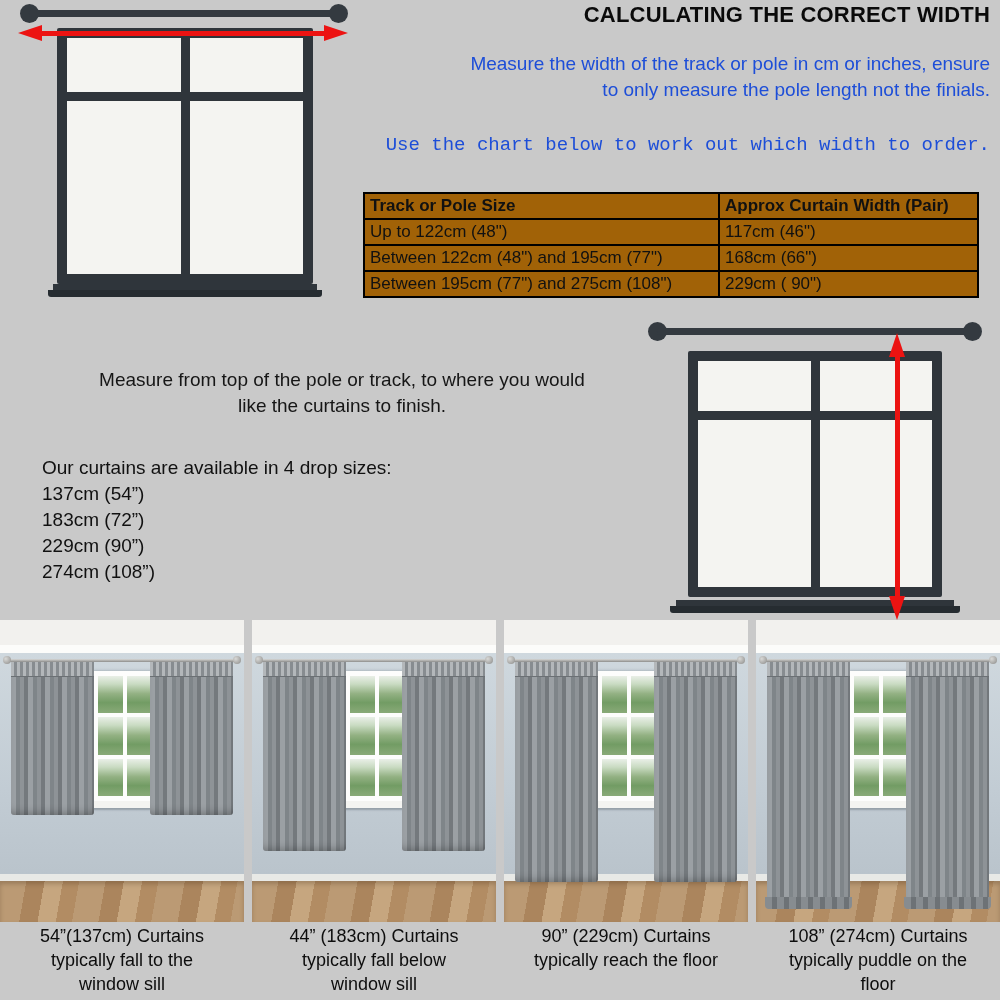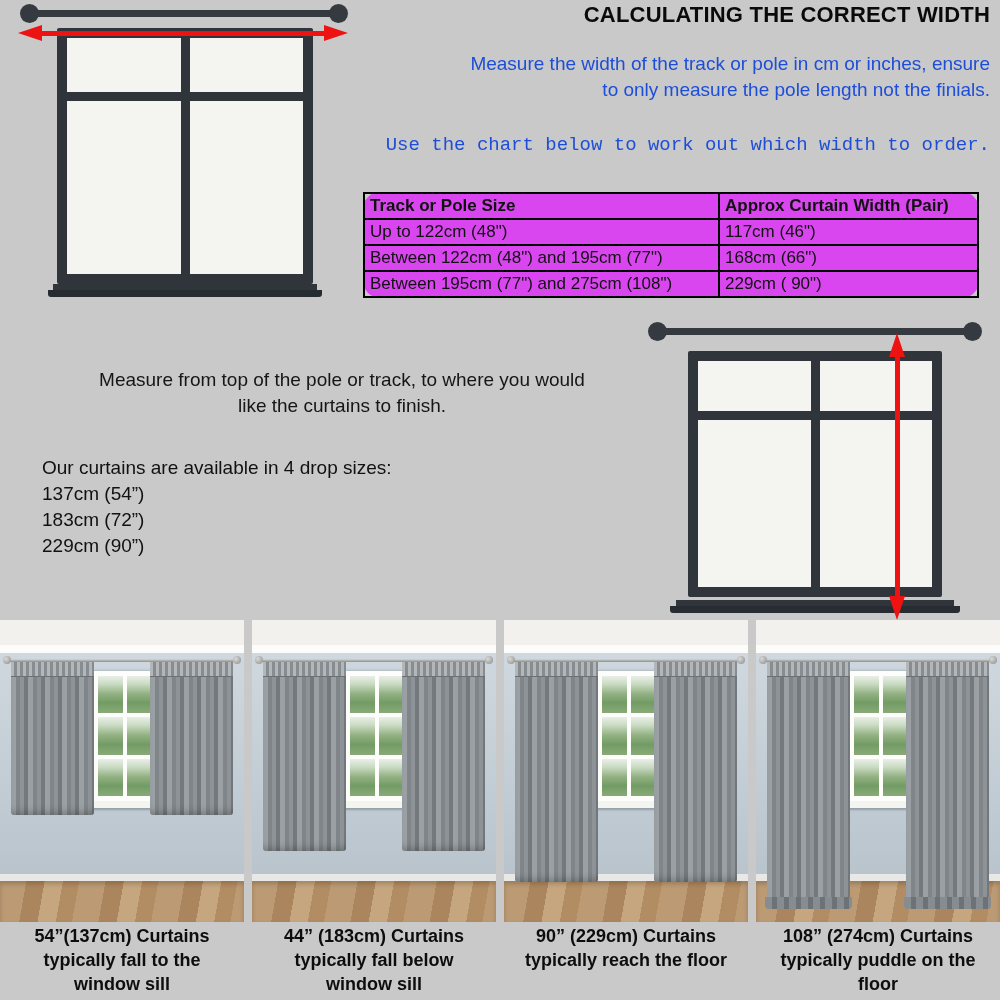--- a/index.html
+++ b/index.html
@@ -43,21 +43,21 @@
   .v-arrow .head.v-bottom { bottom:0; border-top:24px solid #ec1312; }
 
   
   .width-section { position:absolute; left:360px; top:2px; width:630px; text-align:right; }
   .section-title { font-size:22px; font-weight:bold; color:#0a0a0a; letter-spacing:0.2px; }
   .width-section .para { font-size:19px; line-height:26px; color:#1d4ed8; }
   .width-section .para.p1 { margin-top:23px; }
   .width-section .para.p2 { margin-top:29px;font-family:Liberation Mono, monospace; }
 
   .size-table { position:absolute; left:363px; top:192px; width:616px; border-collapse:collapse;
-                background:#d946ef; font-size:17px;border-radius:17px; }
+                background:#a16207; font-size:17px; }
   .size-table th, .size-table td { border:2px solid #000; padding:1px 5px; height:26px; text-align:left; vertical-align:middle; }
   .size-table th { font-weight:bold; }
   .size-table .col-pole { width:355px; }
 
   .drop-section { position:absolute; left:42px; top:338px; width:600px; text-align:left; }
   .drop-section .para { font-size:19px; line-height:26px; color:#161616; }
   .drop-section .para.p1 { margin-top:29px;text-align:center; }
   .drop-section .avail { margin-top:36px; font-size:19px; line-height:26px; }
   .drop-section .size-line { font-size:19px; line-height:26px; }
 
@@ -96,21 +96,21 @@
   .ph-curtain.c-left { left:4.5%; } .ph-curtain.c-right { right:4.5%; }
   .photo--d54  .ph-curtain { height:153px; }
   .photo--d72  .ph-curtain { height:189px; }
   .photo--d90  .ph-curtain { height:220px; }
   .photo--d108 .ph-curtain { height:247px; }
   .photo--d108 .ph-curtain::after { content:""; position:absolute; left:-2px; right:-2px; bottom:0; height:12px;
                 background:repeating-linear-gradient(90deg,#878c90 0 7px,#6d7276 7px 12px);
                 border-radius:0 0 4px 4px; }
 
   
-  .caption-row { position:absolute; left:0; top:924px; width:1000px; display:flex; gap:8px;font-weight:bold; }
+  .caption-row { position:absolute; left:0; top:924px; width:1000px; display:flex; gap:8px; }
   .caption { width:244px; display:flex; justify-content:center; }
   .caption .cap-text { max-width:206px; text-align:center; font-size:18px; line-height:24px; color:#0d0d0d; }
 </style>
 </head>
 <body>
 
 <div class="canvas">
 
   <div class="pole" style="left:20px; top:4px; width:328px; height:20px;">
     <span class="finial f-left"></span>
@@ -165,20 +165,21 @@
 
   <div class="drop-section">
     <div class="para p1">
       <div>Measure from top of the pole or track, to where you would</div>
       <div>like the curtains to finish.</div>
     </div>
     <div class="avail">Our curtains are available in 4 drop sizes:</div>
     <div class="size-line">137cm (54”)</div>
     <div class="size-line">183cm (72”)</div>
     <div class="size-line">229cm (90”)</div>
+    <div class="size-line">274cm (108”)</div>
   </div>
 
   <div class="pole" style="left:648px; top:322px; width:334px; height:20px;">
     <span class="finial f-left"></span>
     <span class="bar"></span>
     <span class="finial f-right"></span>
   </div>
   <div class="sch-window w-drop">
     <div class="sch-pane"></div>
     <div class="sch-pane"></div>

